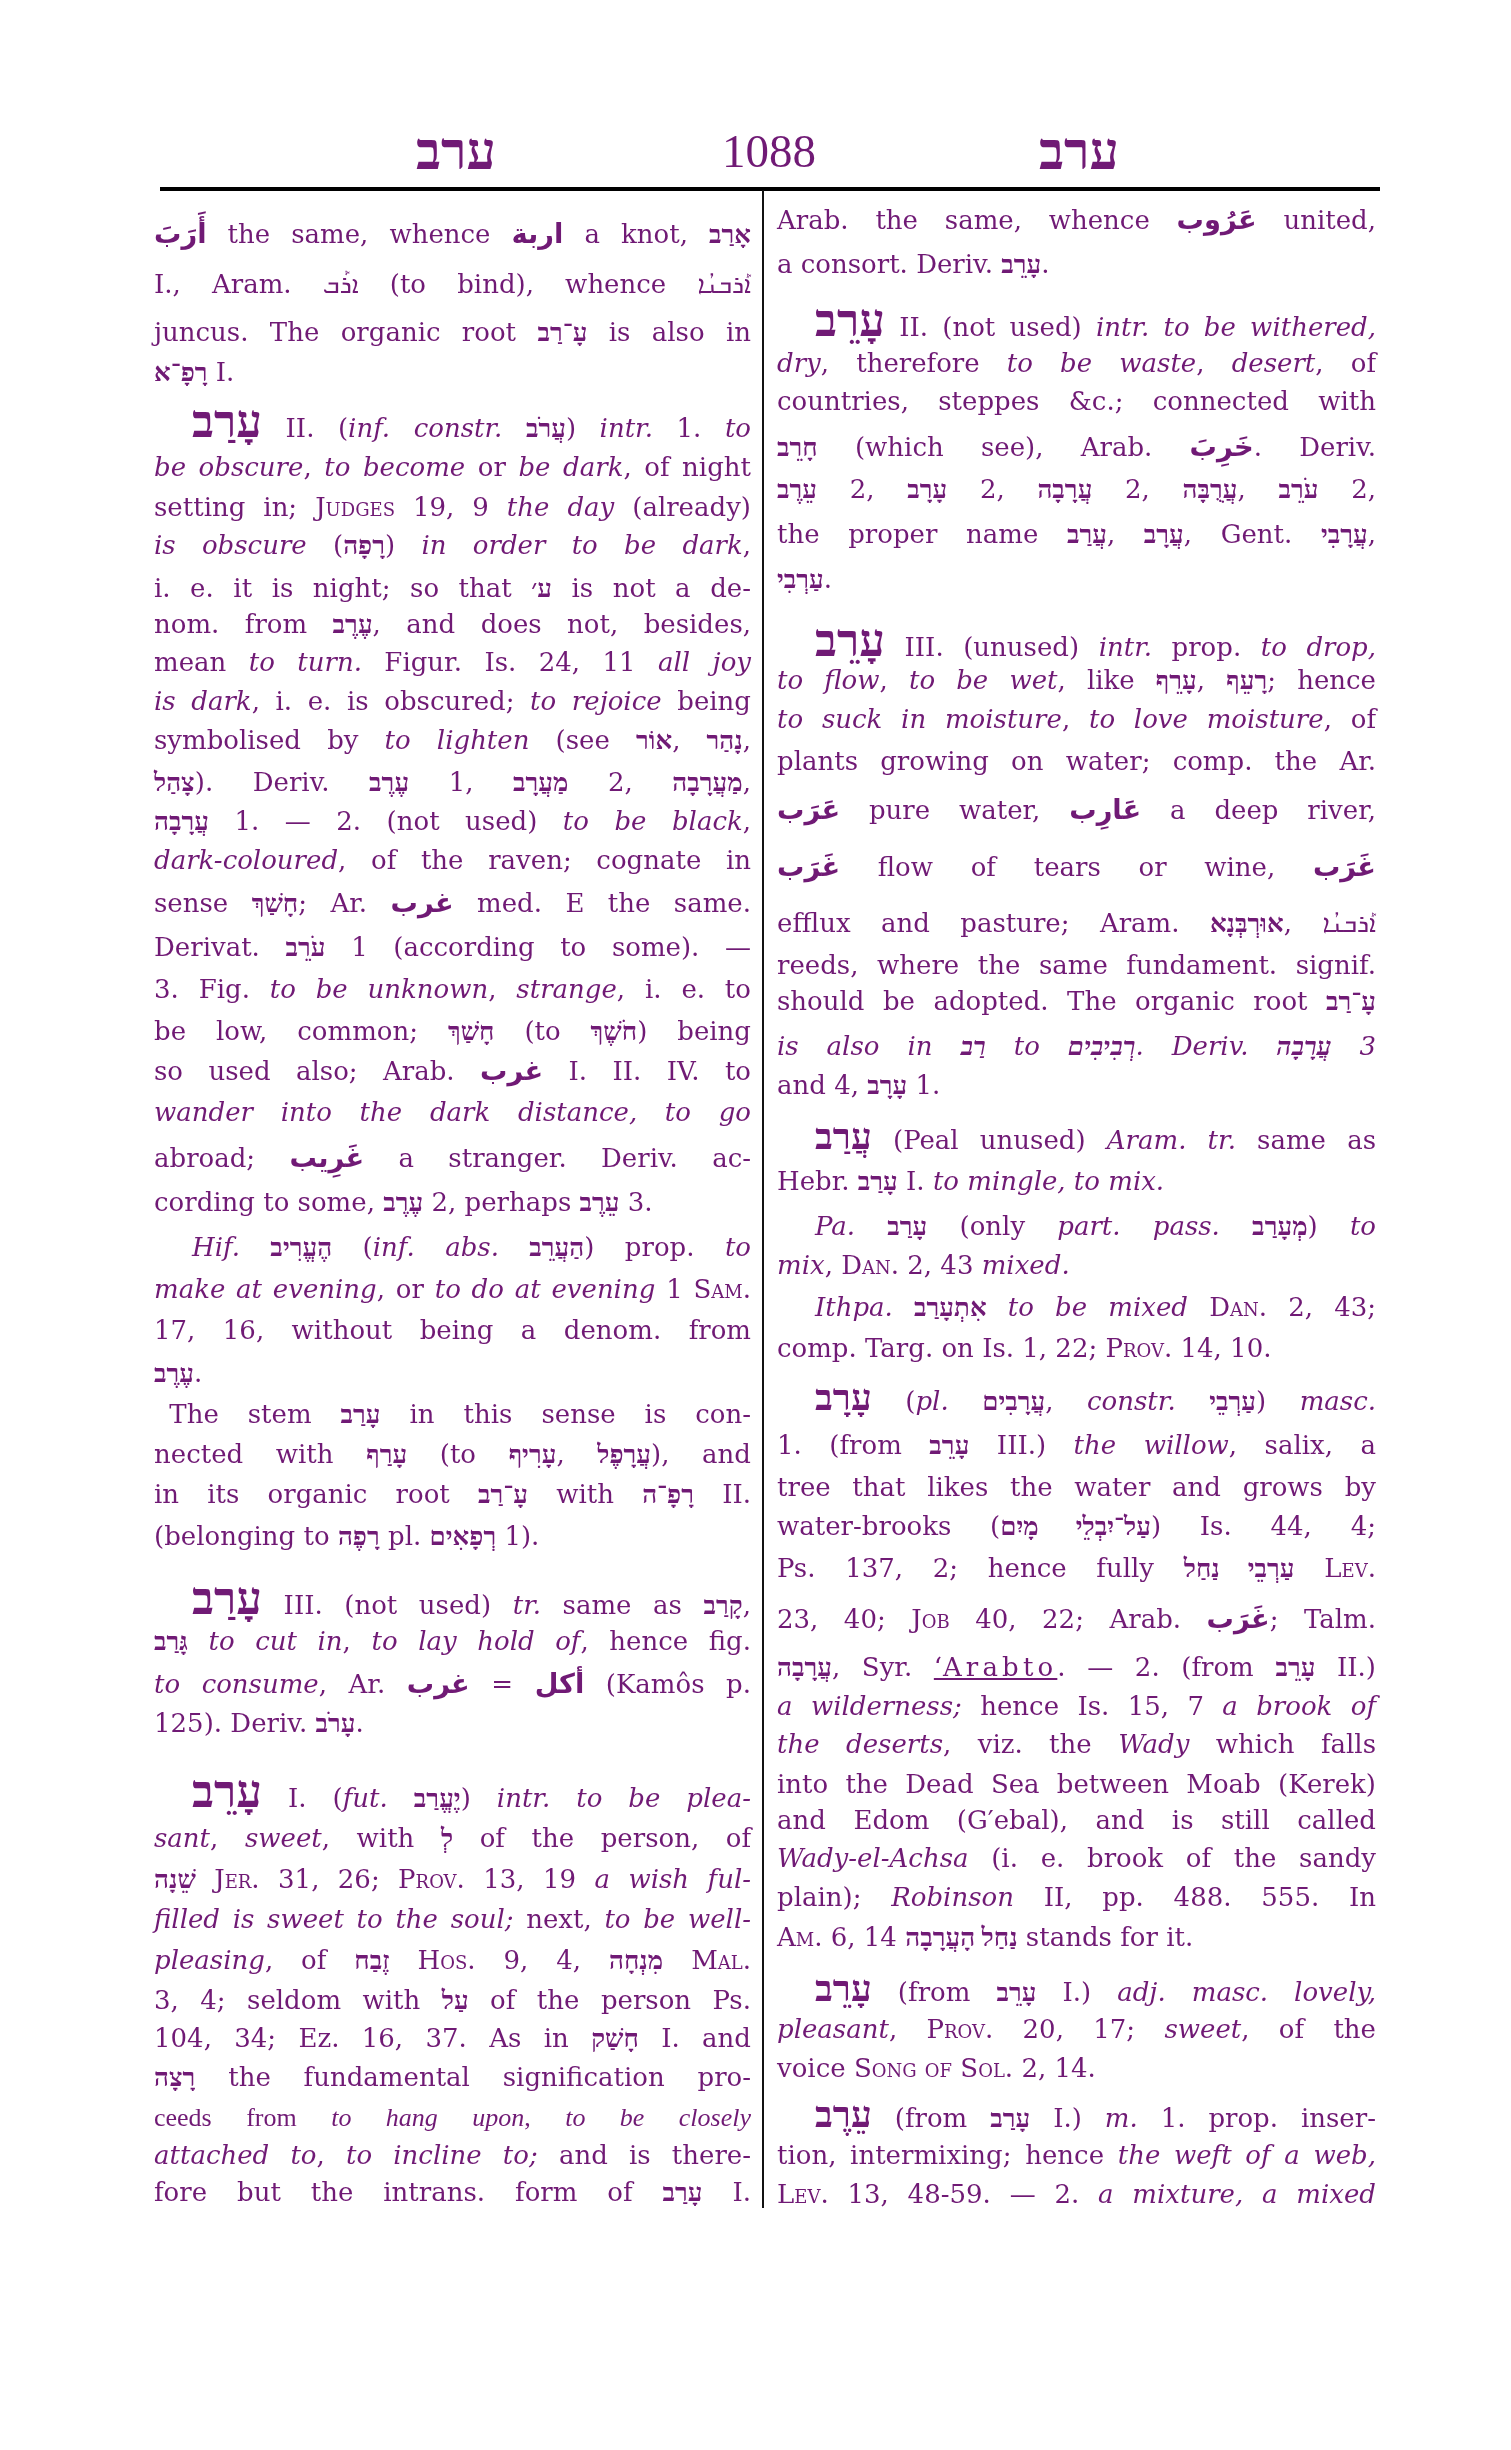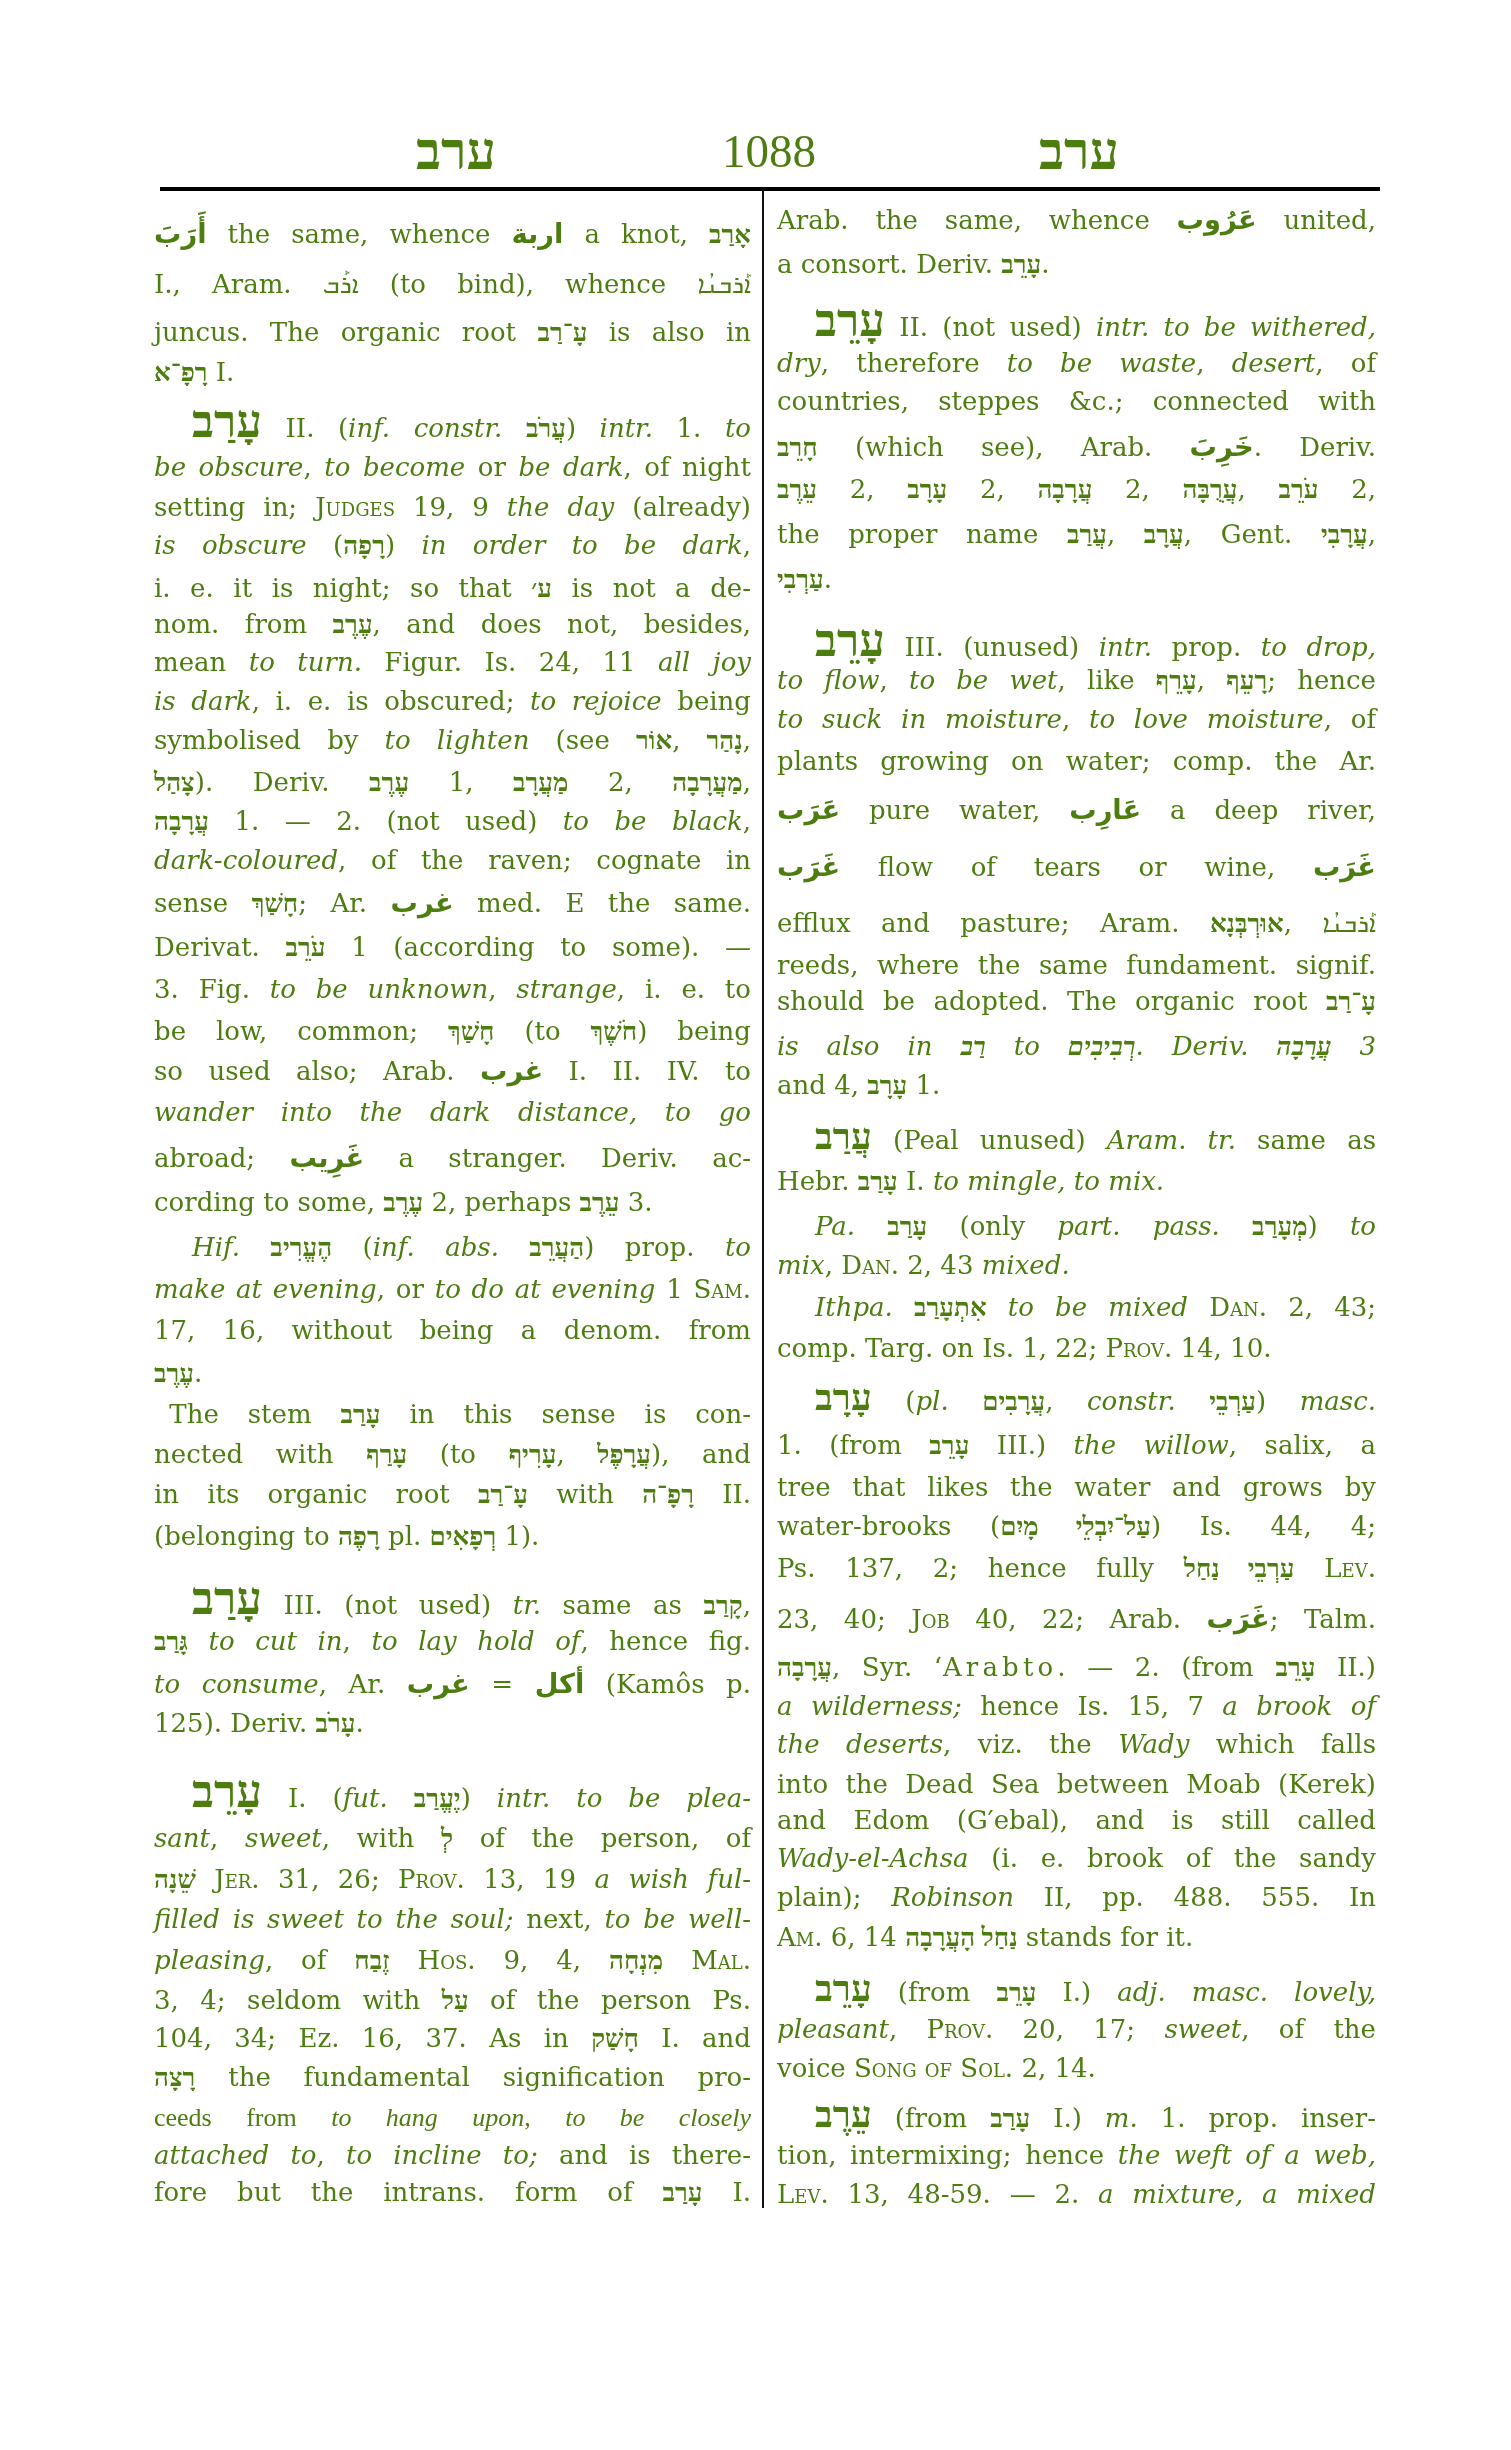--- a/index.html
+++ b/index.html
@@ -1,18 +1,18 @@
 <!DOCTYPE html>
 <html style="font-size:14.4px"><head>
 <meta charset="utf-8">
 <style>
   html, body { margin:0; padding:0; background:#ffffff; }
   #page {
     position:relative; width:1420px; height:2450px; overflow:hidden;
-    background:#ffffff; color:#4d7c0f;
+    background:#ffffff; color:#701a75;
     font-family:"DejaVu Serif", "Liberation Serif", serif;
   }
   .hdr {
     position:absolute; top:120px; width:180px; height:63px; line-height:63px;
     text-align:center; white-space:nowrap;
   }
   .hdr-he {
     font-family:"Liberation Serif", "DejaVu Sans", serif; font-weight:bold; font-size:52px;
     direction:rtl; unicode-bidi:isolate;
   }
@@ -24,21 +24,21 @@
   .col-right { left:777px; width:599px; }
   .line {
     position:absolute; left:0; right:0; height:41px; line-height:41px;
     font-size:26px; text-align:justify; text-align-last:justify; white-space:normal;
   }
   .line.last { text-align-last:left; }
   .line.indent { text-indent:38px; }
   .line.indent-note { text-indent:15.3px; }
   .seg-i { font-style:italic; }
   .seg-sc { font-variant:small-caps; }
-  .seg-sp { letter-spacing:0.16em; }
+  .seg-sp { letter-spacing:0.16em;text-decoration:underline; }
   .seg-he, .seg-hw, .seg-hm {
     font-family:"Liberation Serif", "DejaVu Sans", serif; font-weight:bold;
     direction:rtl; unicode-bidi:isolate;
   }
   .seg-he { font-size:1.0em; }
   .seg-hw { font-size:1.75em; line-height:1; }
   .seg-hm { font-size:1.42em; line-height:1; }
   .seg-ar {
     font-family:"DejaVu Sans", sans-serif; font-weight:bold; font-size:1.05em;
     direction:rtl; unicode-bidi:isolate;

